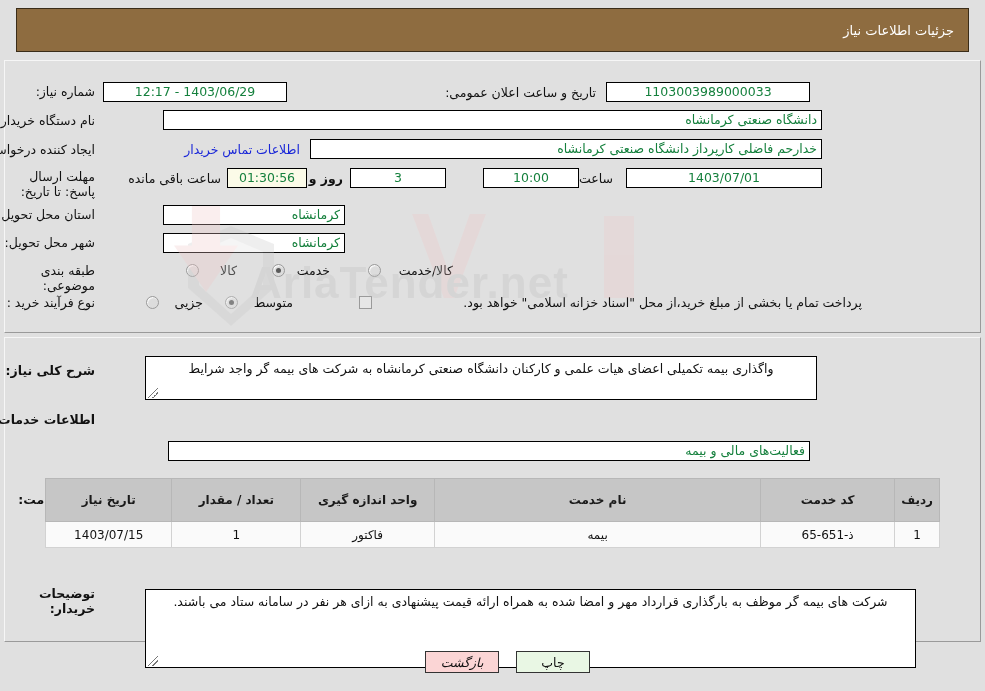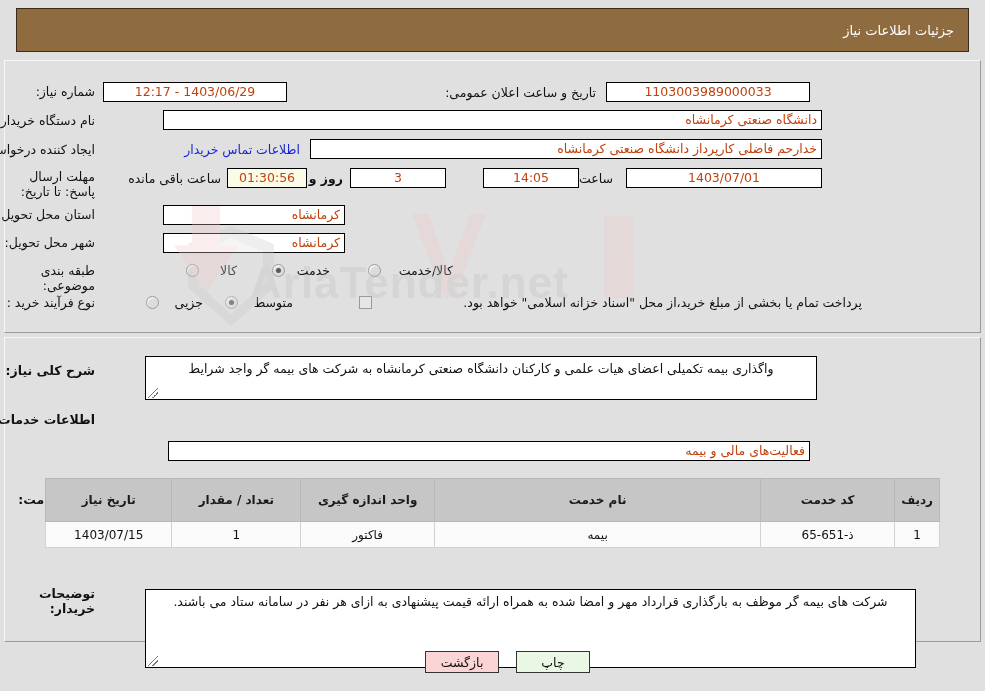--- a/index.html
+++ b/index.html
@@ -47,21 +47,21 @@
     line-height: 15px;
     white-space: pre-line;
   }
   .lbl.bold { font-weight: bold; }
 
   .fld {
     position: absolute;
     background: #ffffff;
     border: 1px solid #000000;
     font-size: 12.5px;
-    color: #c2410c;
+    color: #15803d;
     line-height: 18px;
     height: 20px;
     padding: 0 4px;
     text-align: center;
     overflow: hidden;
     white-space: nowrap;
     display: flex; align-items: center; justify-content: center; margin-left: 40px;
   }
   .fld.right { justify-content: flex-start; text-align: right; }
   .fld.yellowish { background: #fbfbe8; }
@@ -159,21 +159,21 @@
   
   .btn {
     position: absolute;
     height: 22px;
     border: 1px solid #333;
     font-size: 12.5px;
     color: #111;
     display: flex; align-items: center; justify-content: center;
     cursor: pointer;
   }
-  #btn-back { left: 425px; top: 651px; width: 74px; background: #fbd5d5; }
+  #btn-back { left: 425px; top: 651px; width: 74px; background: #fbd5d5; font-style: italic; }
   #btn-print { left: 516px; top: 651px; width: 74px; background: #e9f7e4; }
 
   
   .watermark {
     position: absolute;
     left: 0; top: 196px;
     width: 985px; height: 190px;
     pointer-events: none;
     opacity: 0.30;
     z-index: 5;
@@ -245,21 +245,21 @@
   <div class="fld right" style="right:163px; top:110px; width:659px; justify-content:flex-start;">دانشگاه صنعتی کرمانشاه</div>
 
   <div class="lbl" style="right:890px; top:142px; width:120px;">ایجاد کننده درخواست:</div>
   <div class="fld right" style="right:163px; top:139px; width:512px; justify-content:flex-start;">خدارحم فاضلی کارپرداز دانشگاه صنعتی کرمانشاه</div>
   <div class="link" style="right:685px; top:141px;">اطلاعات تماس خریدار</div>
 
   <div class="lbl" style="right:890px; top:169px; width:80px;">مهلت ارسال پاسخ: تا تاریخ:</div>
   <div class="fld" style="right:163px; top:168px; width:196px;">1403/07/01</div>
 
   <div class="plain" style="right:372px; top:170px;">ساعت</div>
-  <div class="fld" style="right:406px; top:168px; width:96px;">14:05</div>
+  <div class="fld" style="right:406px; top:168px; width:96px;">10:00</div>
 
   <div class="fld" style="right:539px; top:168px; width:96px;">3</div>
   <div class="plain" style="right:642px; top:170px;font-weight:bold;">روز و</div>
   <div class="fld yellowish" style="right:678px; top:168px; width:80px;">01:30:56</div>
   <div class="plain" style="right:764px; top:170px;">ساعت باقی مانده</div>
 
   <div class="lbl" style="right:890px; top:207px; width:110px;">استان محل تحویل:</div>
   <div class="fld right" style="right:640px; top:205px; width:182px;">کرمانشاه</div>
 
   <div class="lbl" style="right:890px; top:235px; width:110px;">شهر محل تحویل:</div>

